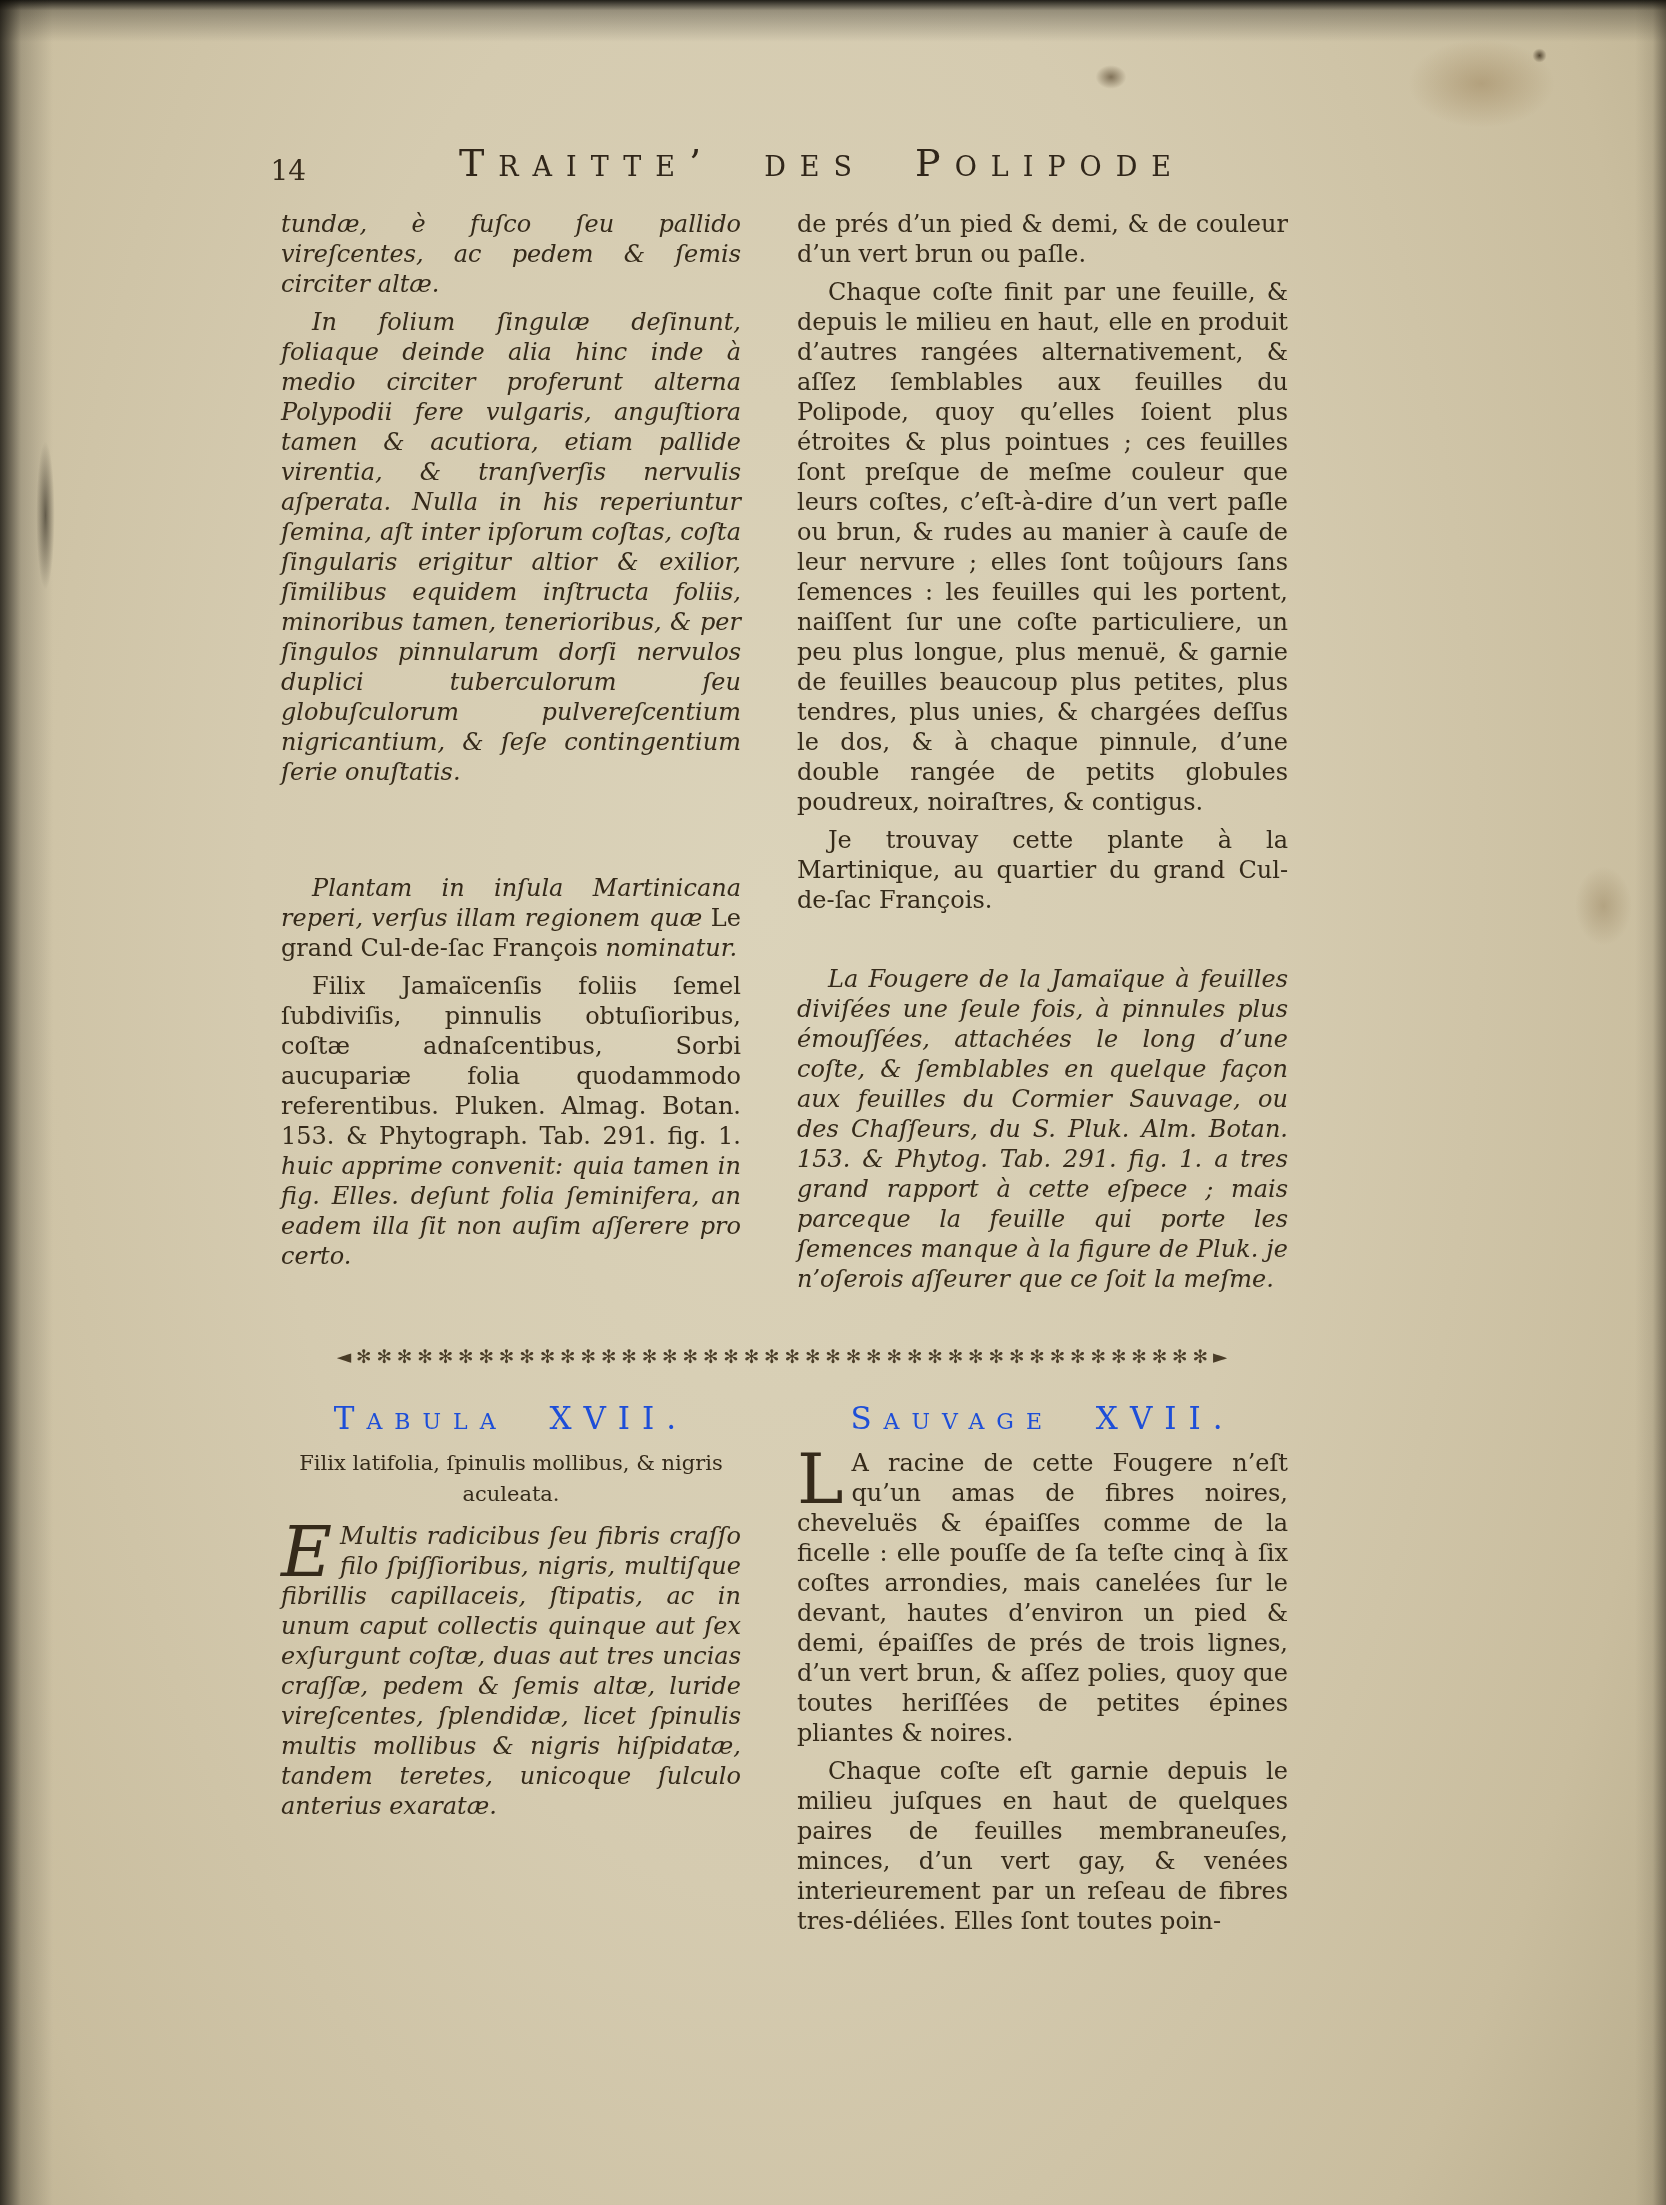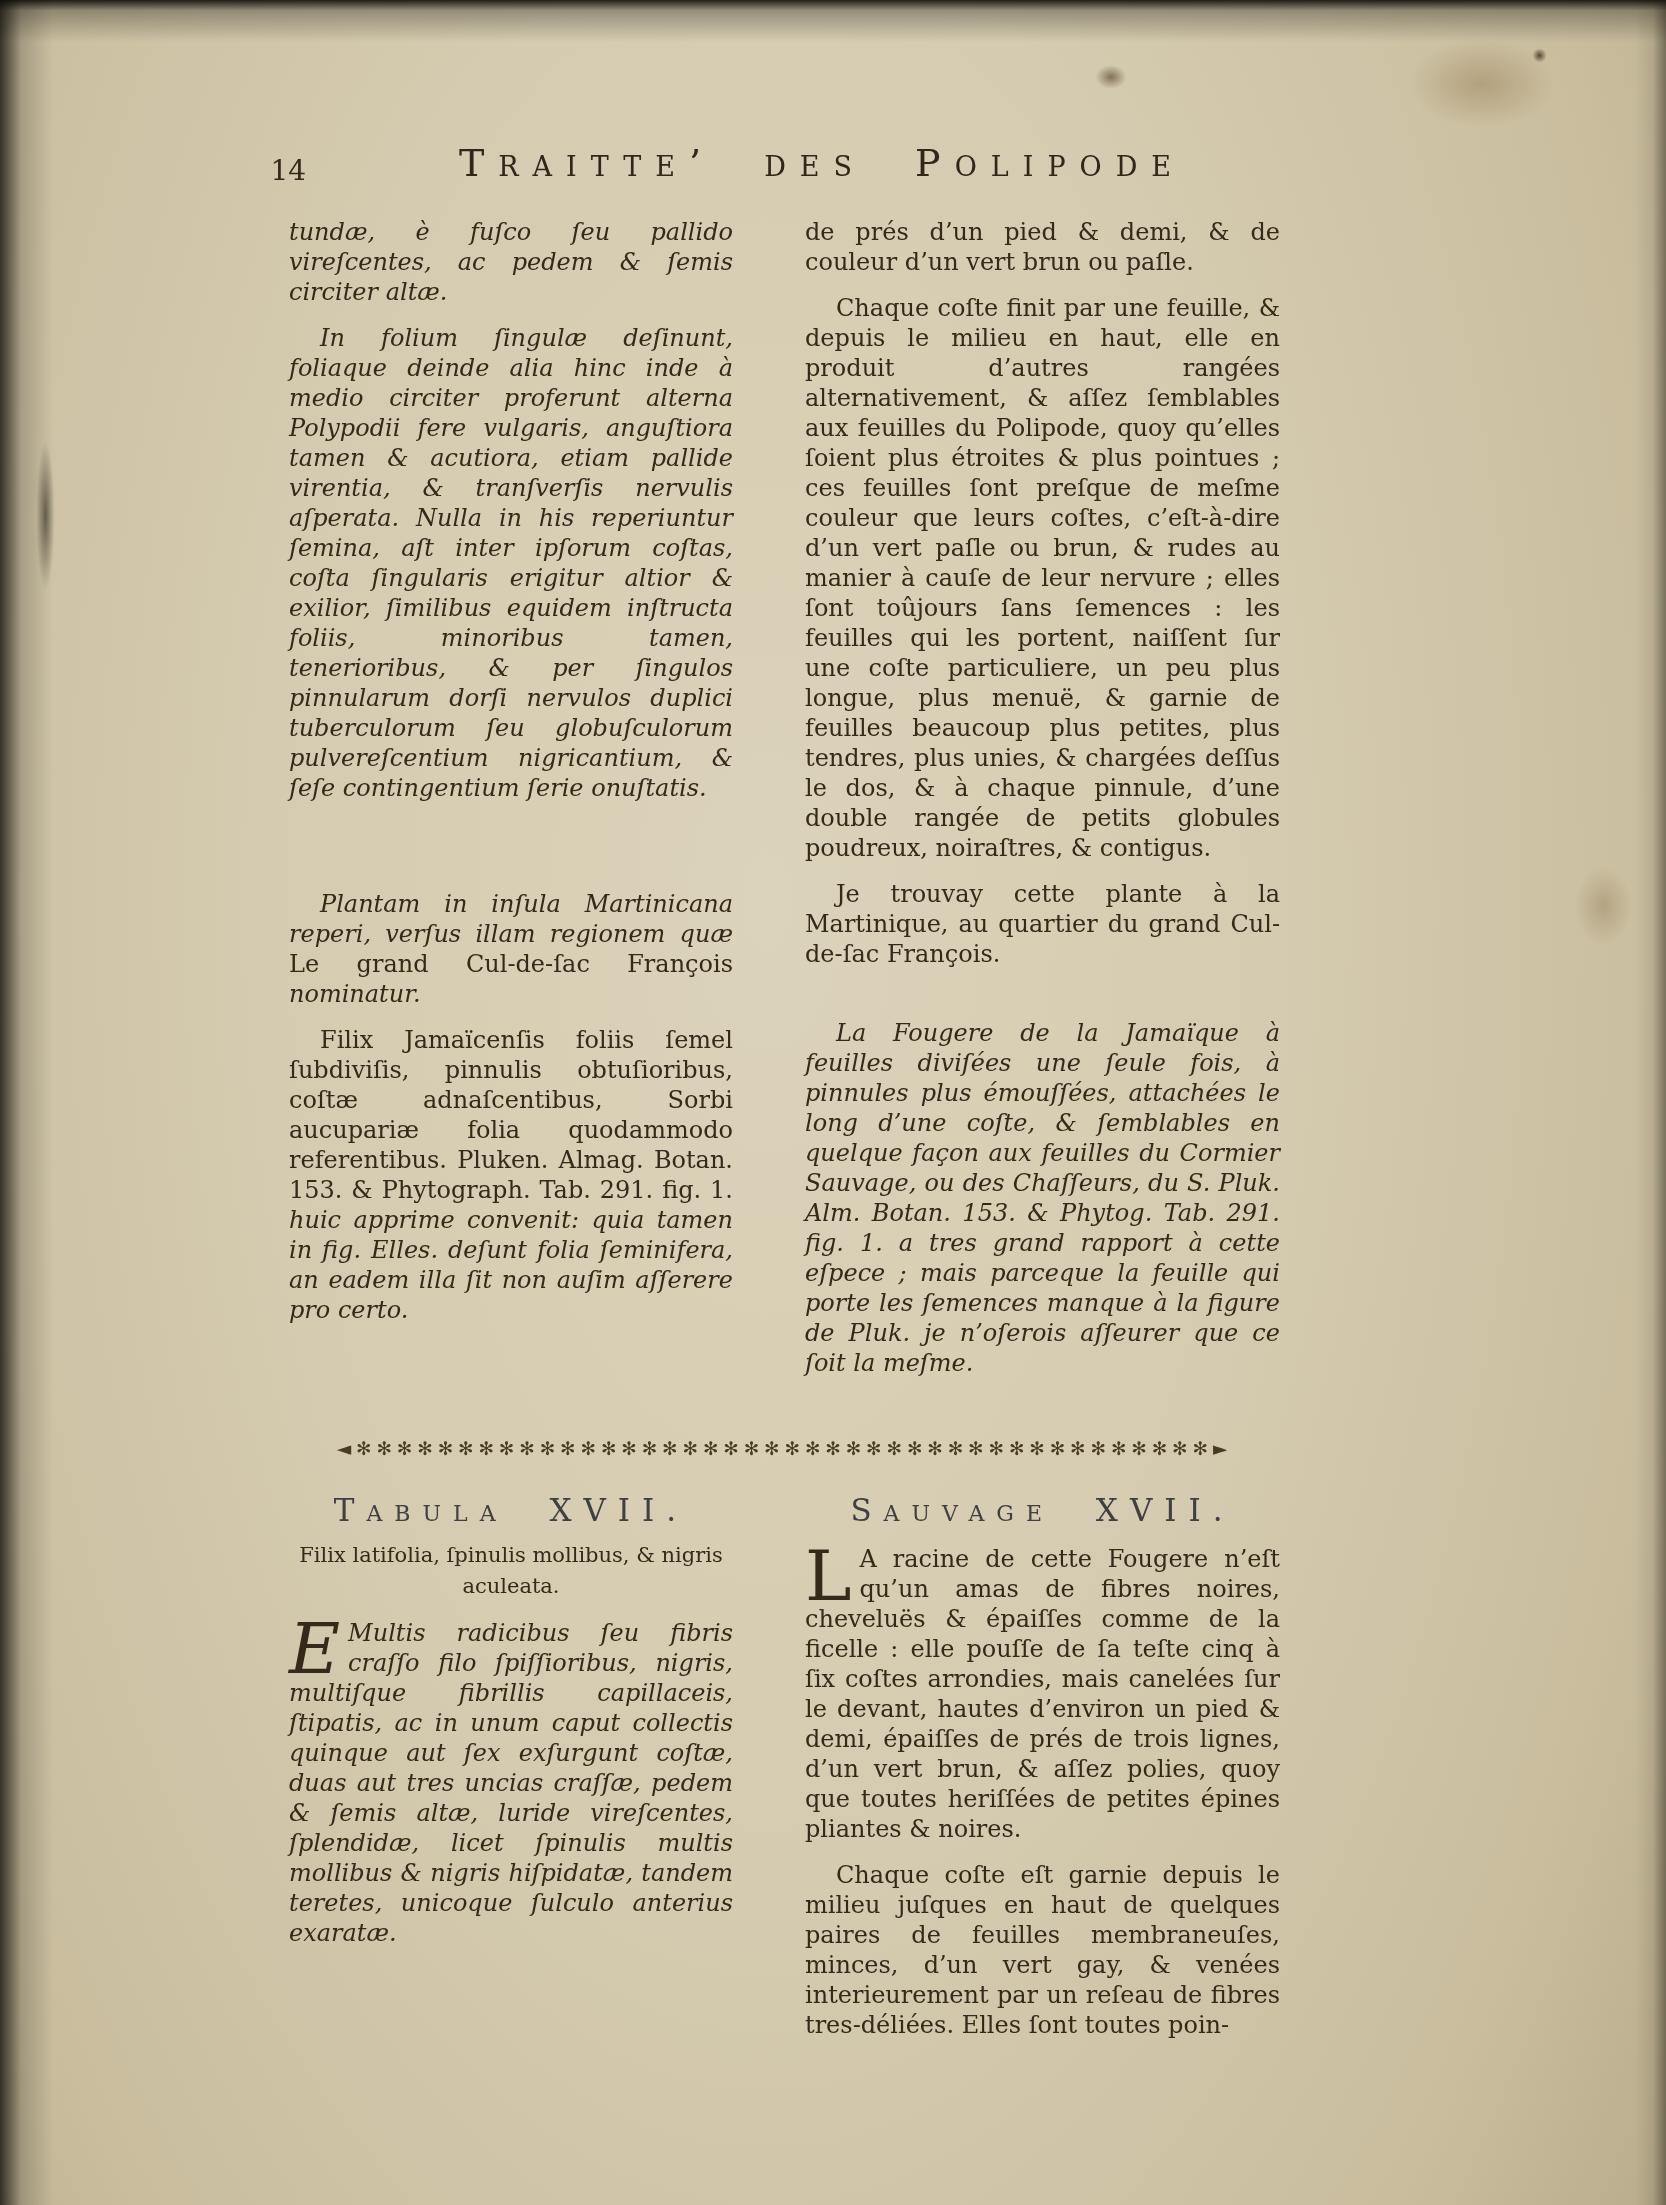--- a/index.html
+++ b/index.html
@@ -35,39 +35,39 @@
 
   .header-row{position:relative;height:57px;}
   .page-number{position:absolute;left:-2.6px;top:9.7px;font-size:28px;}
   .running-title{
     text-align:center;padding-left:75px;
     font-variant:small-caps;font-size:38px;line-height:1;
     letter-spacing:14px;word-spacing:23px;color:#30261a;
   }
 
   .two-col{display:grid;grid-template-columns:476px 507px;column-gap:40px;}
-  .col p{margin:16px;font-size:24px;line-height:30px;text-align:justify;hyphens:none;}
+  .col p{margin:8px;font-size:24px;line-height:30px;text-align:justify;hyphens:none;}
   .latin{font-style:italic;}
   .latin .roman{font-style:normal;}
   .french{font-style:normal;}
   .french .ital, .ital{font-style:italic;}
   .ind{text-indent:31px;}
   .gap-lg{margin-top:86px !important;}
   .gap-md{margin-top:49px !important;}
 
   .ornament{
     margin:44px 0 20px;text-align:center;
     font-family:"DejaVu Sans","Liberation Sans",sans-serif;
     font-size:18.5px;letter-spacing:4.9px;color:#493c27;white-space:nowrap;
   }
 
   .sec-heading{
     text-align:center;font-variant:small-caps;font-style:normal;
     font-size:31px;letter-spacing:12px;word-spacing:20px;
-    margin:13.2px 0 11.5px;color:#404040;
+    margin:13.2px 0 11.5px;color:#1d4ed8;
   }
   .subheading{
     text-align:center;font-size:21px;line-height:31px;margin:0 0 11px;
   }
   .subheading.roman{font-style:normal;}
 
   .dropcap{
     float:left;font-size:70px;line-height:54px;
     padding:4.4px 8px 0 0;
   }

